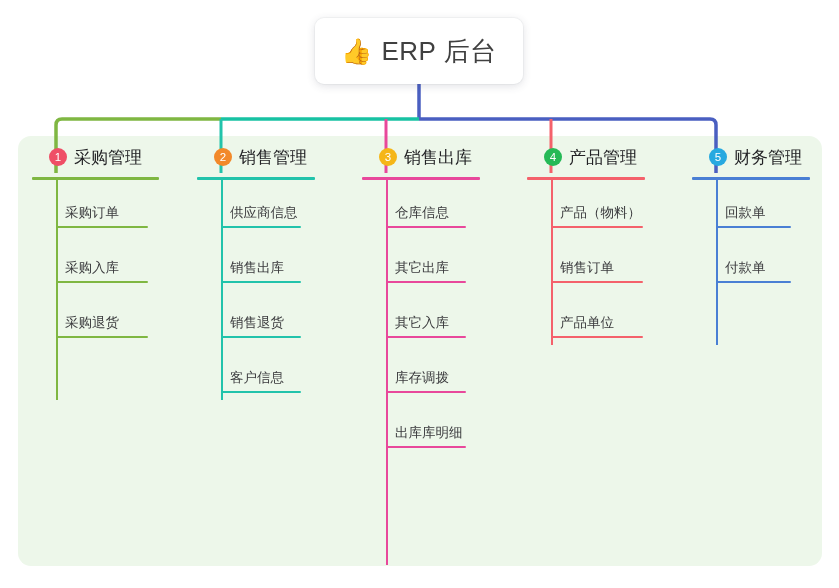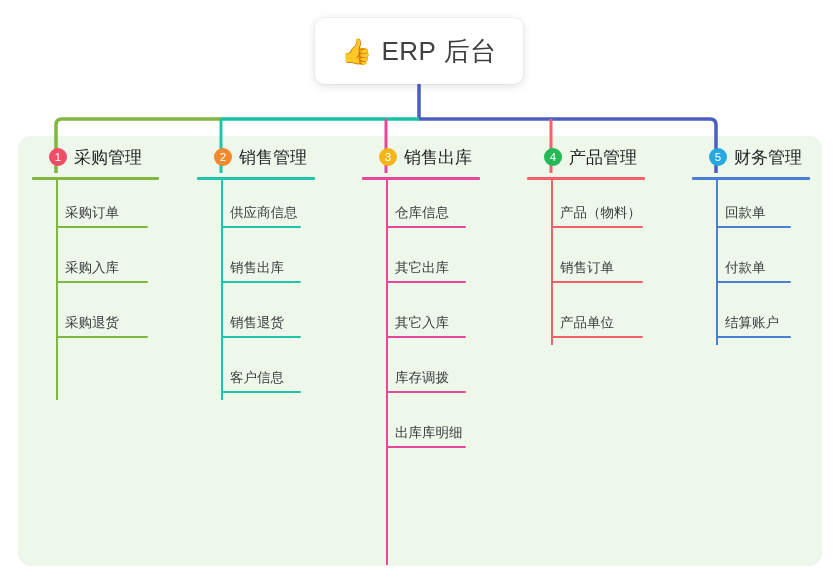--- a/index.html
+++ b/index.html
@@ -269,21 +269,17 @@
         <div class="leaves">
           <div class="spine" style="background: rgb(74, 127, 212); height: 165px;"></div>
           <div class="leaf">
             <span class="leaf-text">回款单</span>
             <div class="leaf-rule" style="background: rgb(74, 127, 212); width: 75px;"></div>
           </div>
           <div class="leaf">
             <span class="leaf-text">付款单</span>
             <div class="leaf-rule" style="background: rgb(74, 127, 212); width: 75px;"></div>
           </div>
-          <div class="leaf">
-            <span class="leaf-text">结算账户</span>
-            <div class="leaf-rule" style="background: rgb(74, 127, 212); width: 75px;"></div>
-          </div>
         </div>
       </div>
     </div>
 
 </div>
 
 </body></html>

